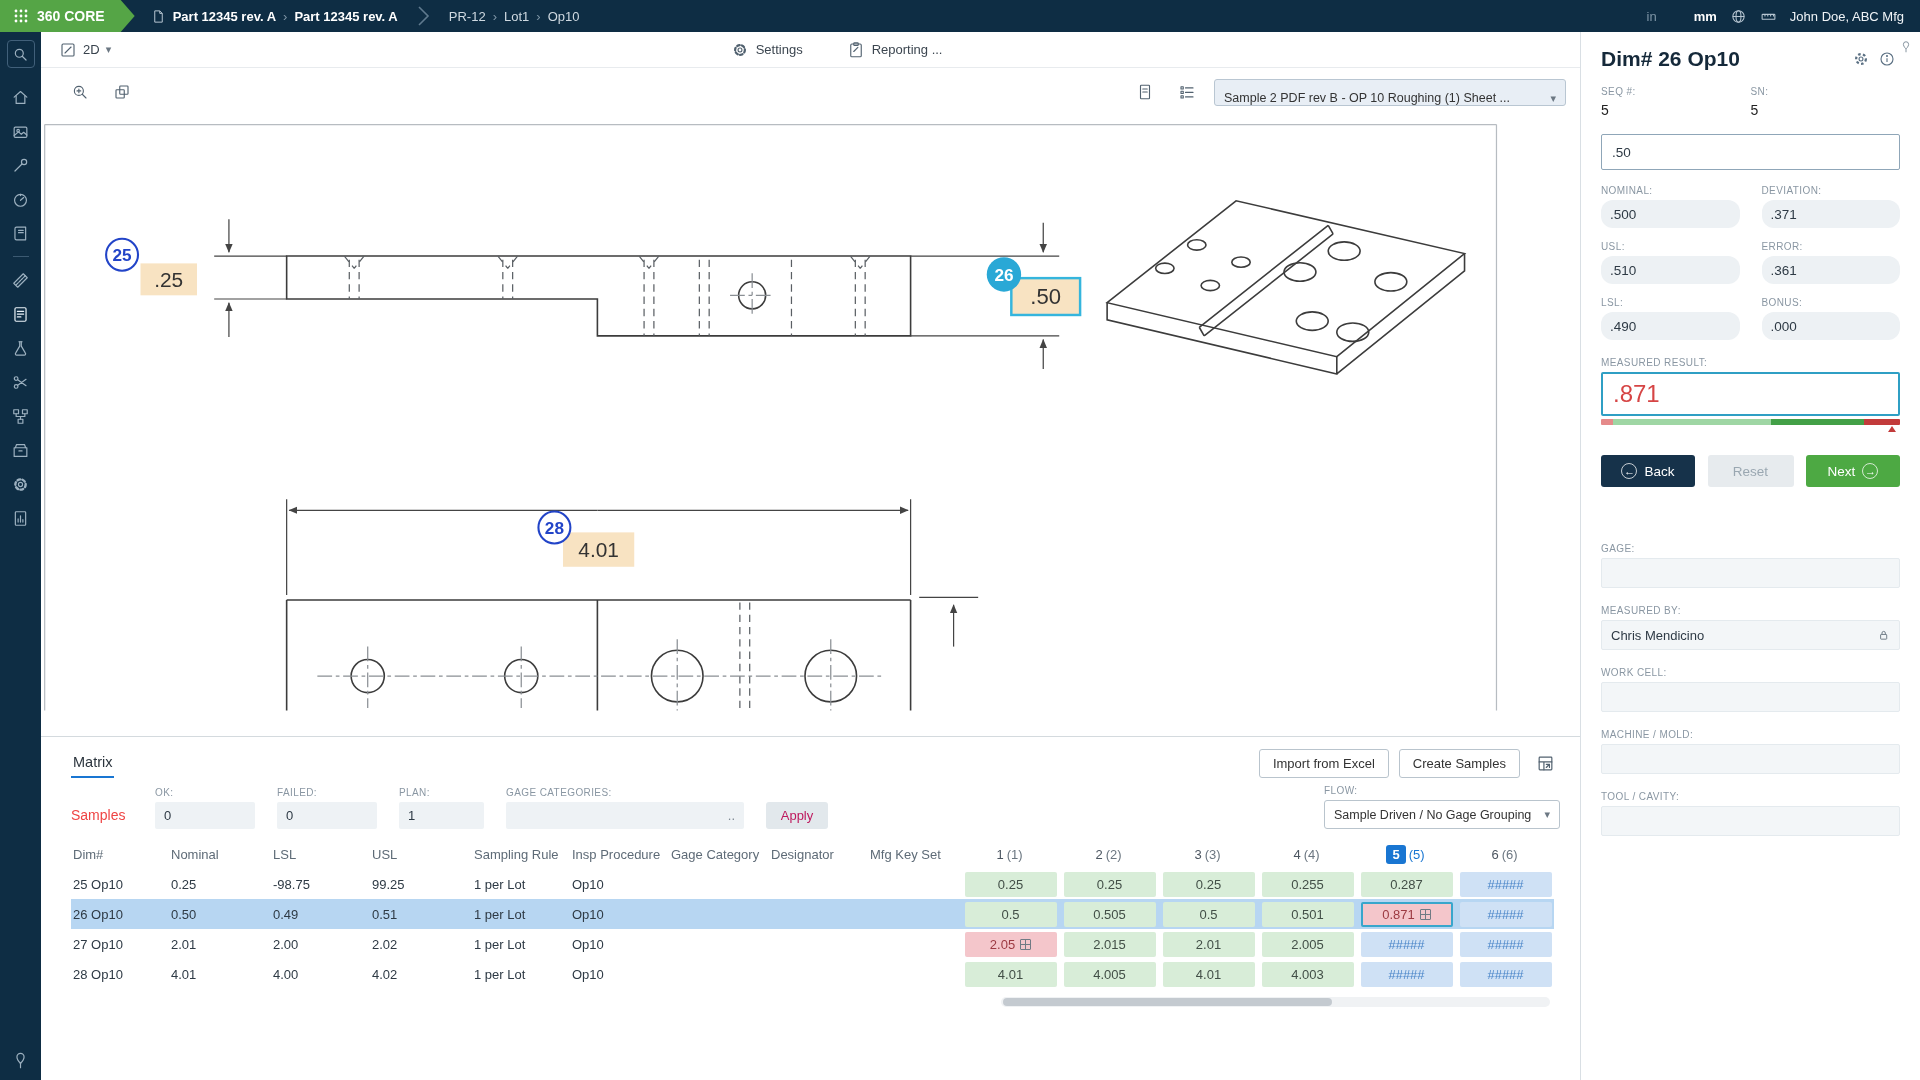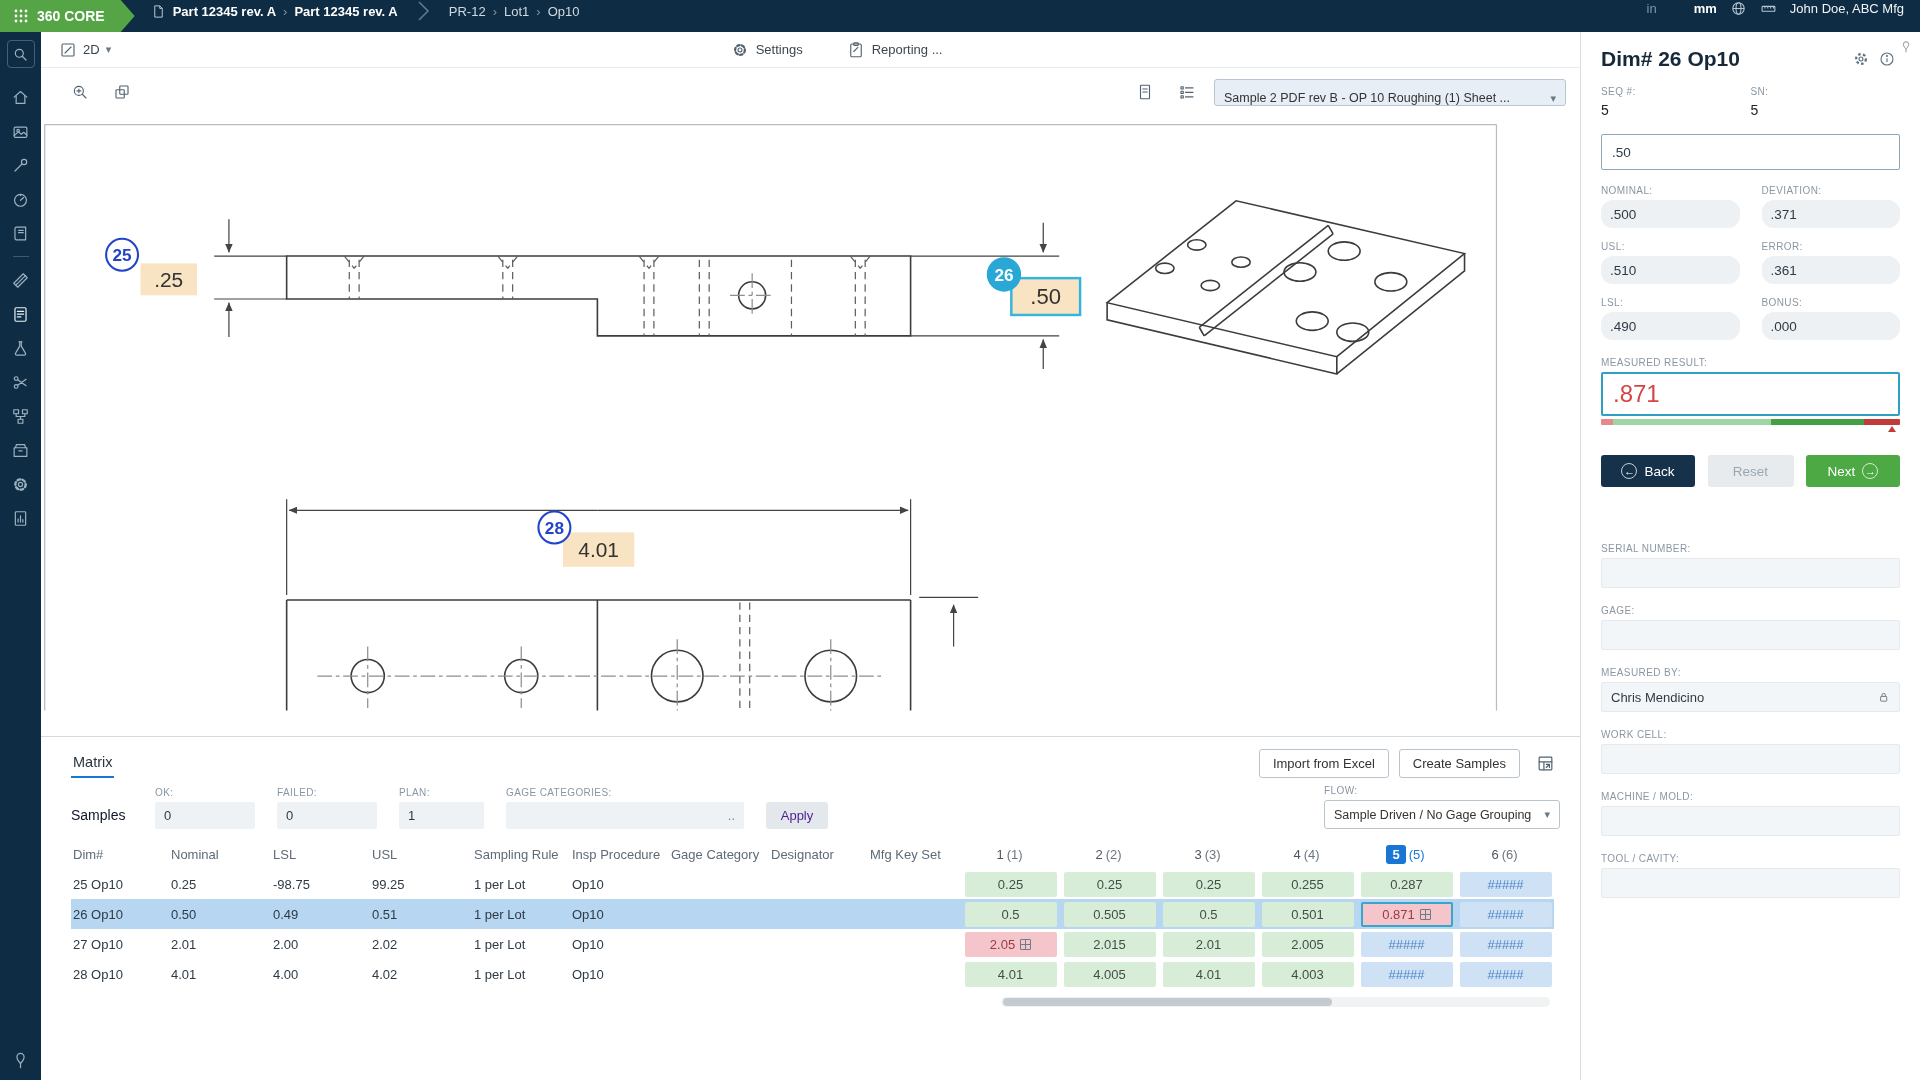--- a/index.html
+++ b/index.html
@@ -1,21 +1,21 @@
 <!DOCTYPE html>
 <html><head>
 <meta charset="utf-8">
 <style>
   * { margin:0; padding:0; box-sizing:border-box; }
   html,body { width:1920px; height:1080px; overflow:hidden; }
   body { font-family:"Liberation Sans","DejaVu Sans",sans-serif; font-size:13px; color:#333; background:#fff; }
   .app { display:flex; flex-direction:column; width:100%; height:100%; }
 
   
-  .topbar { height:32px; background:#0e2d44; display:flex; align-items:flex-start; color:#d7e1e9; flex:0 0 auto; }
+  .topbar { height:32px; background:#0e2d44; display:flex; align-items:center; color:#d7e1e9; flex:0 0 auto; }
   .logo-seg { height:100%; background:#55a546; color:#fff; display:flex; align-items:center; gap:9px; padding:0 30px 0 14px; font-weight:bold; font-size:14px;
     clip-path:polygon(0 0,calc(100% - 14px) 0,100% 50%,calc(100% - 14px) 100%,0 100%); flex:0 0 auto; }
   .crumbs { display:flex; align-items:center; gap:7px; margin-left:16px; white-space:nowrap; }
   .crumb { color:#cfd9e1; font-size:13px; cursor:pointer; }
   .crumb.bold { color:#fff; font-weight:bold; }
   .sep { color:#7e95a6; font-size:13px; }
   .big-chev { margin:0 12px; }
   .tb-right { margin-left:auto; display:flex; align-items:center; gap:13px; padding-right:16px; }
   .unit { font-size:13px; cursor:pointer;padding-left:24px; }
   .unit.dim { color:#7e95a6; }
@@ -64,28 +64,28 @@
 
   
   .matrix { height:344px; border-top:1px solid #d4dade; flex:0 0 auto; padding:8px 20px 0 30px; display:flex; flex-direction:column; }
   .mx-tabs { display:flex; align-items:center; height:36px; }
   .mx-tab { font-size:14.5px; color:#2b343d; padding:6px 2px; border-bottom:2px solid #1976d2; cursor:pointer; }
   .mx-actions { margin-left:auto; display:flex; align-items:center; gap:10px; }
   .btn-outline { height:29px; border:1px solid #b9c4cd; background:#fff; border-radius:3px; padding:0 13px; font-size:13px; color:#333; cursor:pointer; font-family:inherit; }
   .mx-actions svg { width:19px; height:19px; stroke:#51616f; fill:none; stroke-width:1.5; stroke-linecap:round; stroke-linejoin:round; }
 
   .mx-controls { display:flex; align-items:flex-end; gap:22px; margin-top:4px; }
-  .mx-samples-label { font-size:14px; color:#0f172a; margin-bottom:6px; width:62px; }
+  .mx-samples-label { font-size:14px; color:#ef4444; margin-bottom:6px; width:62px; }
   .ctl label { display:block; font-size:10px; letter-spacing:.4px; color:#8a97a3; margin-bottom:4px; text-transform:uppercase; }
   .ctl-box { height:27px; background:#eef2f5; border-radius:2px; padding:0 9px; display:flex; align-items:center; font-size:13px; color:#2e3a45; }
   .ctl.w100 .ctl-box { width:100px; }
   .ctl.w85 .ctl-box { width:85px; }
   .ctl.wide .ctl-box { width:238px; justify-content:flex-end; }
   .ctl-box .more { color:#7d8892; }
-  .apply { height:27px; width:62px; background:#e2e8ec; color:#4c1d95; border:none; border-radius:3px; font-size:13px; cursor:pointer; font-family:inherit; }
+  .apply { height:27px; width:62px; background:#e2e8ec; color:#be185d; border:none; border-radius:3px; font-size:13px; cursor:pointer; font-family:inherit; }
   .ctl.flow { margin-left:auto; }
   .flow-select { width:236px; height:29px; border:1px solid #b9c4cd; border-radius:3px; background:#fff; display:flex; align-items:center; padding:0 9px; gap:6px; cursor:pointer; font-size:12.5px; color:#333; }
   .flow-select span:first-child { flex:1; white-space:nowrap; overflow:hidden; }
 
   table.mx { border-collapse:collapse; table-layout:fixed; margin-top:10px; width:1483px; }
   table.mx th { font-weight:normal; font-size:13px; color:#5e6b77; text-align:left; height:30px; padding-left:2px; white-space:nowrap; }
   table.mx th.sample-h { text-align:center; padding:0; }
   .snum { color:#4b5560; }
   .scount { color:#6b7680; margin-left:3px; }
   th.sample-h.active .snum { background:#1976d2; color:#fff; border-radius:3px; padding:2px 6px; font-weight:bold; }
@@ -776,26 +776,20 @@
         </button>
         <button class="btn-reset">Reset</button>
         <button class="btn-next">
           <span>Next</span>
           <span class="circ">→</span>
         </button>
       </div>
 
       <div class="rp-form">
         <div class="f-group">
-          <span class="tiny-label">SERIAL NUMBER:</span>
-          <div class="f-box">
-              <input style="">
-            </div>
-        </div>
-        <div class="f-group">
           <span class="tiny-label">GAGE:</span>
           <div class="f-box">
               <input style="">
             </div>
         </div>
         <div class="f-group">
           <span class="tiny-label">MEASURED BY:</span>
           <div class="f-box">
             <input value="Chris Mendicino" style="">
             <svg width="14" height="14" viewBox="0 0 24 24" fill="none" stroke="#6b7883" stroke-width="1.7">

